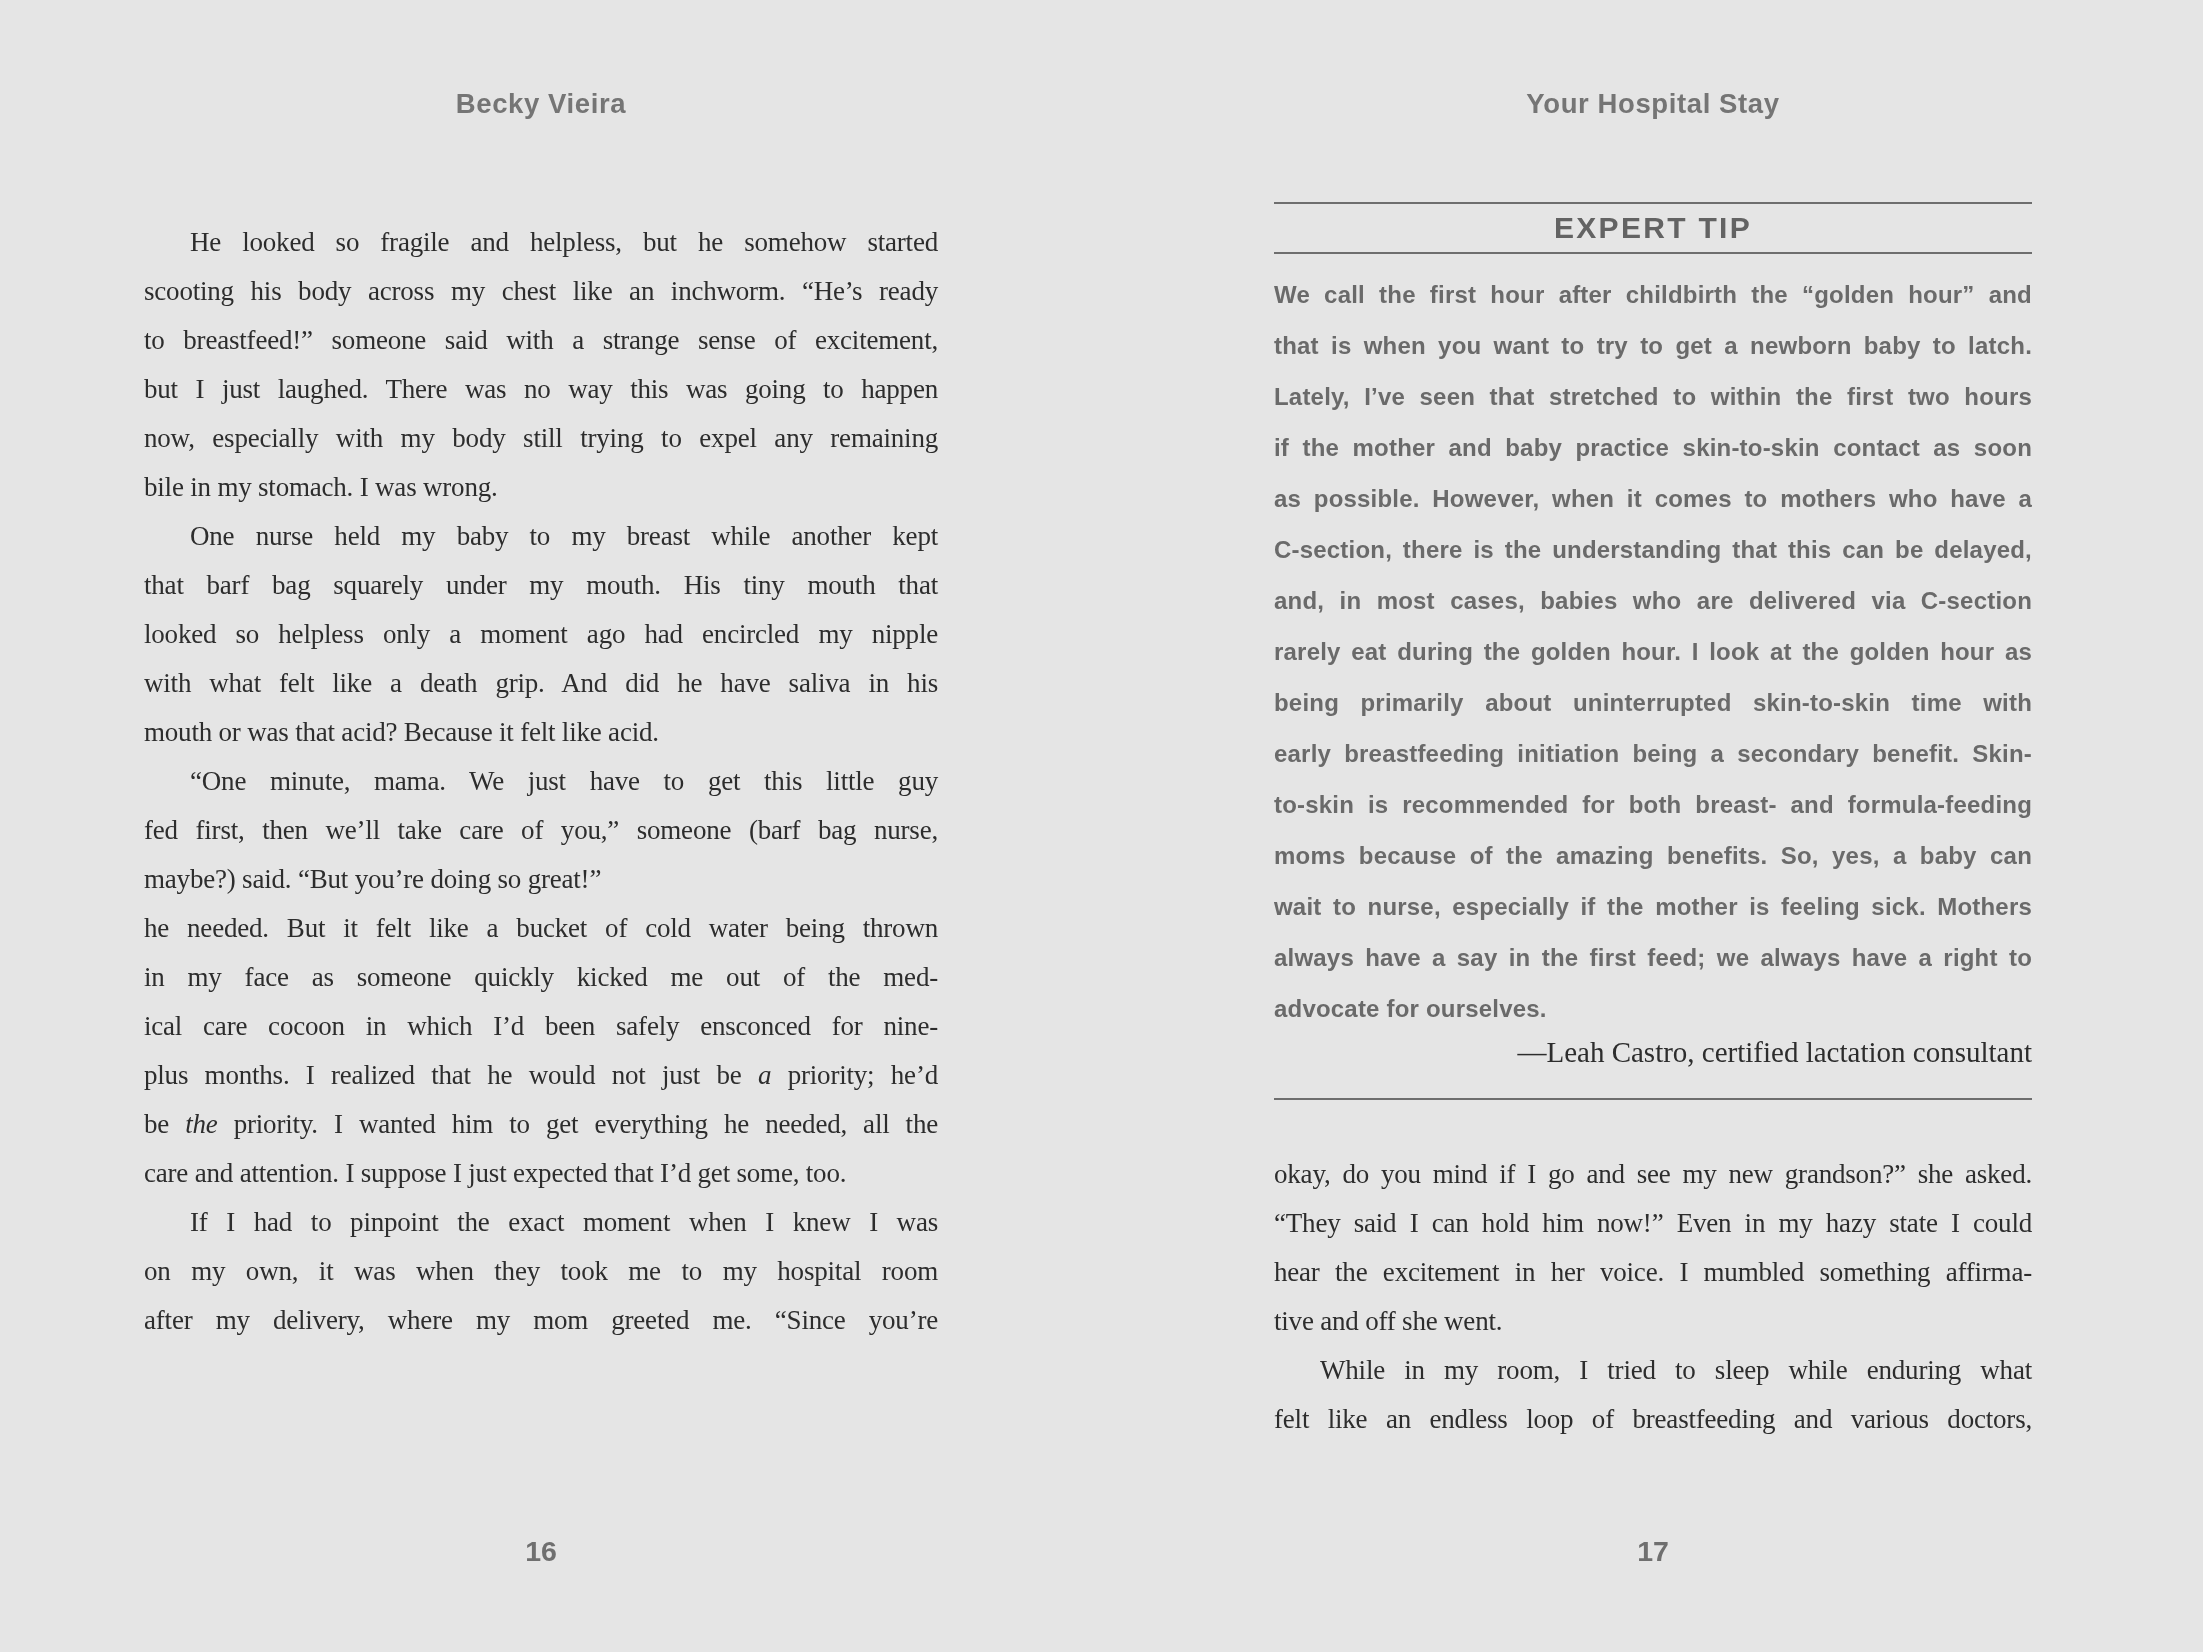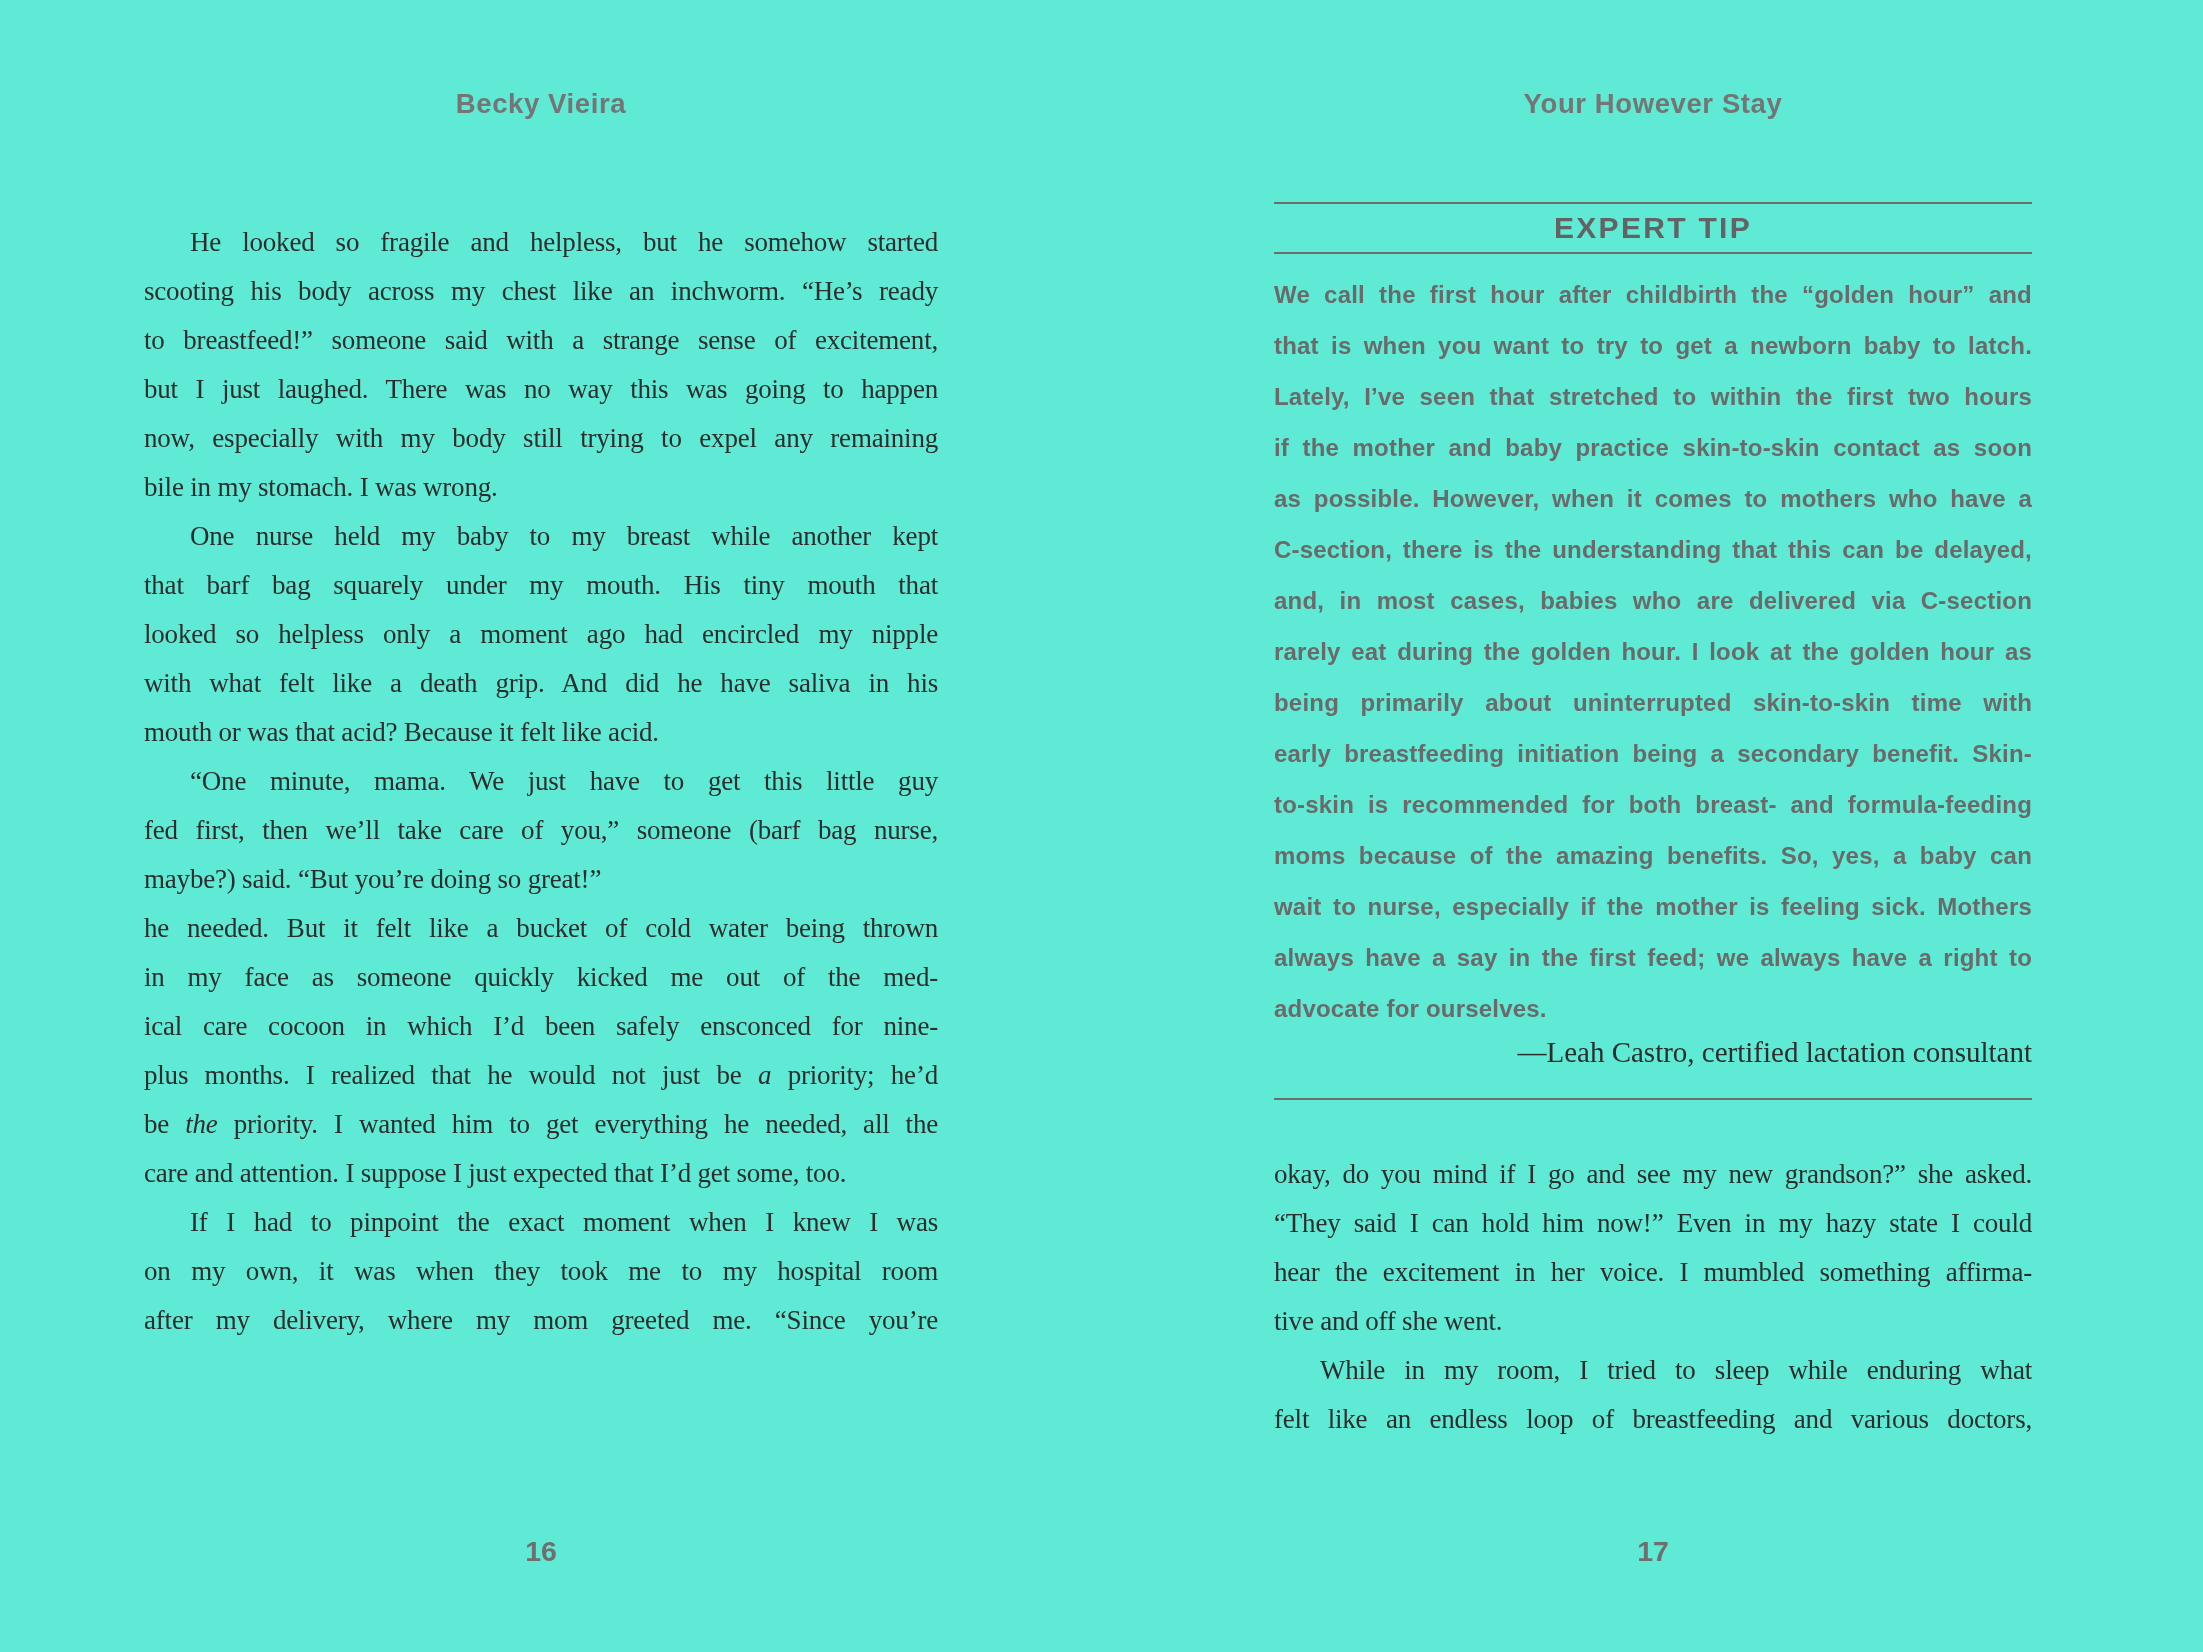--- a/index.html
+++ b/index.html
@@ -1,21 +1,21 @@
 <!DOCTYPE html>
 <html style="font-size:14.7px"><head>
 <meta charset="utf-8">
 <title>Book Spread</title>
 <style>
   html, body { margin: 0; padding: 0; background: #ffffff; }
   .spread {
     position: relative;
     width: 2204px;
     height: 1653px;
-    background: #5eead4;
+    background: #e5e5e5;
     overflow: hidden;
   }
   .page { position: absolute; top: 0; height: 1653px; }
   .page-left  { left: 144px;  width: 794px; }
   .page-right { left: 1274px; width: 758px; }
 
   .running-head {
     position: absolute;
     top: 88px; left: 0; right: 0;
     text-align: center;
@@ -128,21 +128,21 @@
         <div class="line end">care and attention. I suppose I just expected that I’d get some, too.</div>
         <div class="line indent">If I had to pinpoint the exact moment when I knew I was</div>
         <div class="line">on my own, it was when they took me to my hospital room</div>
         <div class="line">after my delivery, where my mom greeted me. “Since you’re</div>
       </div>
 
     <div class="page-number">16</div>
   </section>
 
   <section class="page page-right">
-    <div class="running-head">Your However Stay</div>
+    <div class="running-head">Your Hospital Stay</div>
 
     <div class="tip-head">
       <div class="tip-title">EXPERT TIP</div>
     </div>
 
     <div class="tip-body">
         <div class="line">We call the first hour after childbirth the “golden hour” and</div>
         <div class="line">that is when you want to try to get a newborn baby to latch.</div>
         <div class="line">Lately, I’ve seen that stretched to within the first two hours</div>
         <div class="line">if the mother and baby practice skin-to-skin contact as soon</div>

